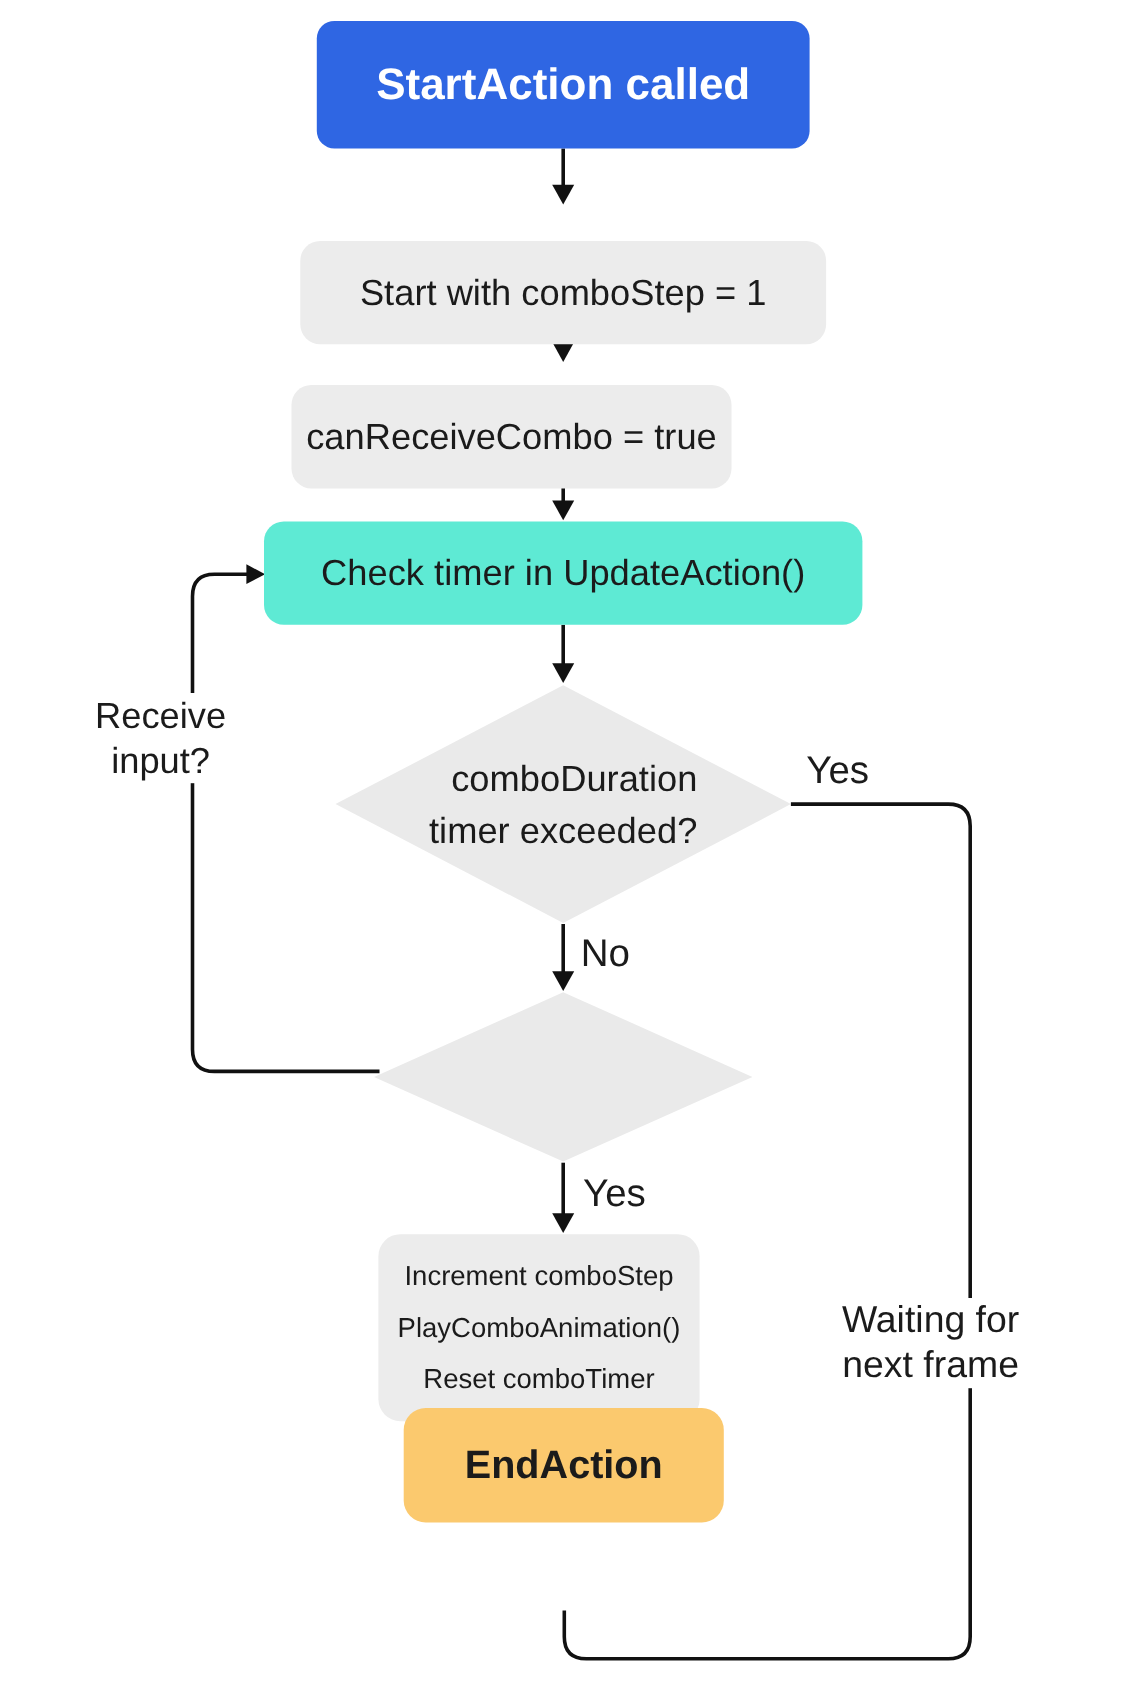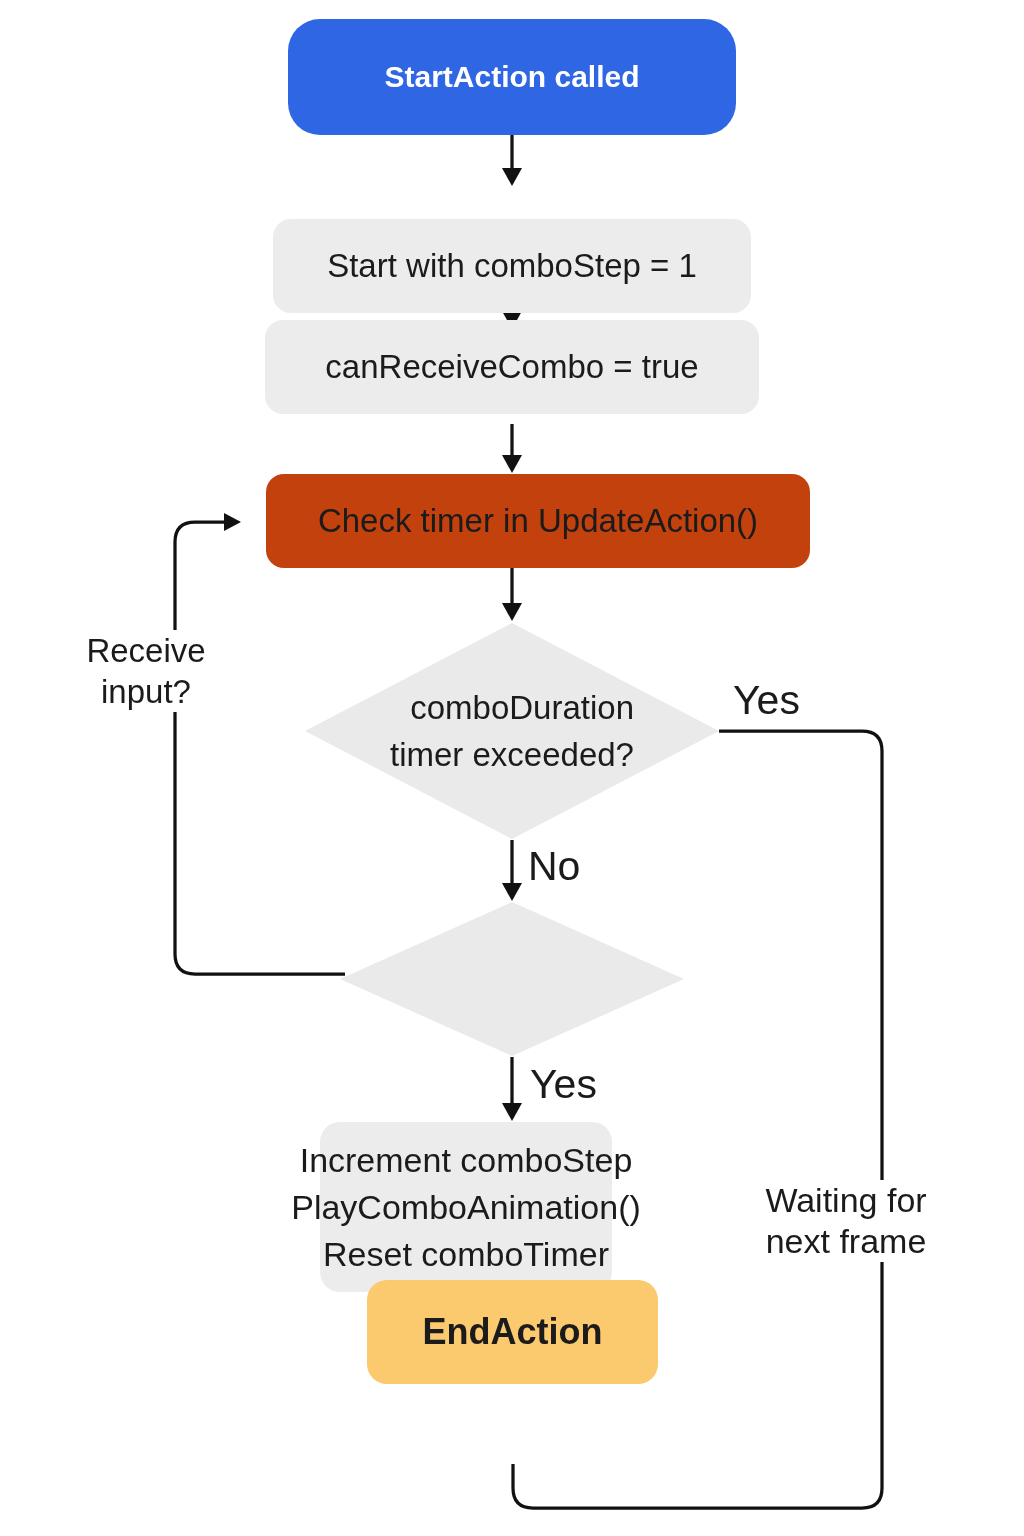--- a/index.html
+++ b/index.html
@@ -27,38 +27,38 @@
     position: absolute;
     display: flex;
     align-items: center;
     justify-content: center;
     text-align: center;
     white-space: pre-line;
     box-sizing: border-box;
   }
   .node-start {
     left: 288px; top: 19px; width: 448px; height: 116px;
-    border-radius: 32px;
-    font-size: 30px; font-weight: 600; color: #ffffff;
+    border-radius: 16px;
+    font-size: 40px; font-weight: 600; color: #ffffff;
   }
   .node-init {
     left: 273px; top: 187px; width: 478px; height: 94px;
     border-radius: 18px; font-size: 33px; margin-top: 32px;
   }
   .node-receive {
-    left: 265px; top: 320px; width: 494px; height: 94px;
+    left: 265px; top: 350px; width: 400px; height: 94px;
     border-radius: 18px; font-size: 33px;
   }
   .node-check {
     left: 240px; top: 474px; width: 544px; height: 94px;
     border-radius: 18px; font-size: 33px;
   }
   .node-advance {
-    left: 320px; top: 1122px; width: 292px; height: 170px;
-    border-radius: 20px; font-size: 34px; line-height: 47px;
+    left: 344px; top: 1122px; width: 292px; height: 170px;
+    border-radius: 20px; font-size: 25px; line-height: 47px;
   }
   .node-end {
     left: 367px; top: 1280px; width: 291px; height: 104px;
     border-radius: 20px; font-size: 36px; font-weight: 700;
   }
   .diamond-label {
     position: absolute;
     display: flex;
     align-items: center;
     justify-content: center;
@@ -70,21 +70,21 @@
     font-size: 33px; line-height: 47px;
   }
   .d2-label {
     left: 292px; top: 902px; width: 440px; height: 154px;
     font-family: "DejaVu Sans Mono", monospace;
     font-size: 29px; font-weight: 500; line-height: 46px;
   }
   .edge-label {
     position: absolute;
     white-space: pre-line;
-    font-size: 41px;
+    font-size: 35px;
     line-height: 41px;
   }
   .lbl-yes-right { left: 733px; top: 680px; }
   .lbl-no        { left: 528px; top: 846px; }
   .lbl-yes-down  { left: 530px; top: 1064px; }
   .lbl-receive {
     left: 56px; top: 630px; width: 180px;
     text-align: center; background: #ffffff; font-size: 33px;
   }
   .lbl-waiting {
@@ -127,21 +127,21 @@
       <polygon points="224,513 224,531 241,522"></polygon>
     </g>
   </svg>
 
   <div class="node node-start" style="background: rgb(47, 102, 227);">StartAction called</div>
 
   <div class="node node-init" style="background: rgb(236, 236, 236);">Start with comboStep = 1</div>
 
   <div class="node node-receive" style="background: rgb(236, 236, 236);">canReceiveCombo = true</div>
 
-  <div class="node node-check" style="background: #c2410c; margin-left: 26px;">Check timer in UpdateAction()</div>
+  <div class="node node-check" style="background: #5eead4;">Check timer in UpdateAction()</div>
 
   <div class="diamond-label d1-label">comboDuration
 timer exceeded?</div>
 
 
   <div class="node node-advance" style="background: rgb(236, 236, 236);">Increment comboStep
 PlayComboAnimation()
 Reset comboTimer</div>
 
   <div class="node node-end" style="background: rgb(251, 201, 110);">EndAction</div>

